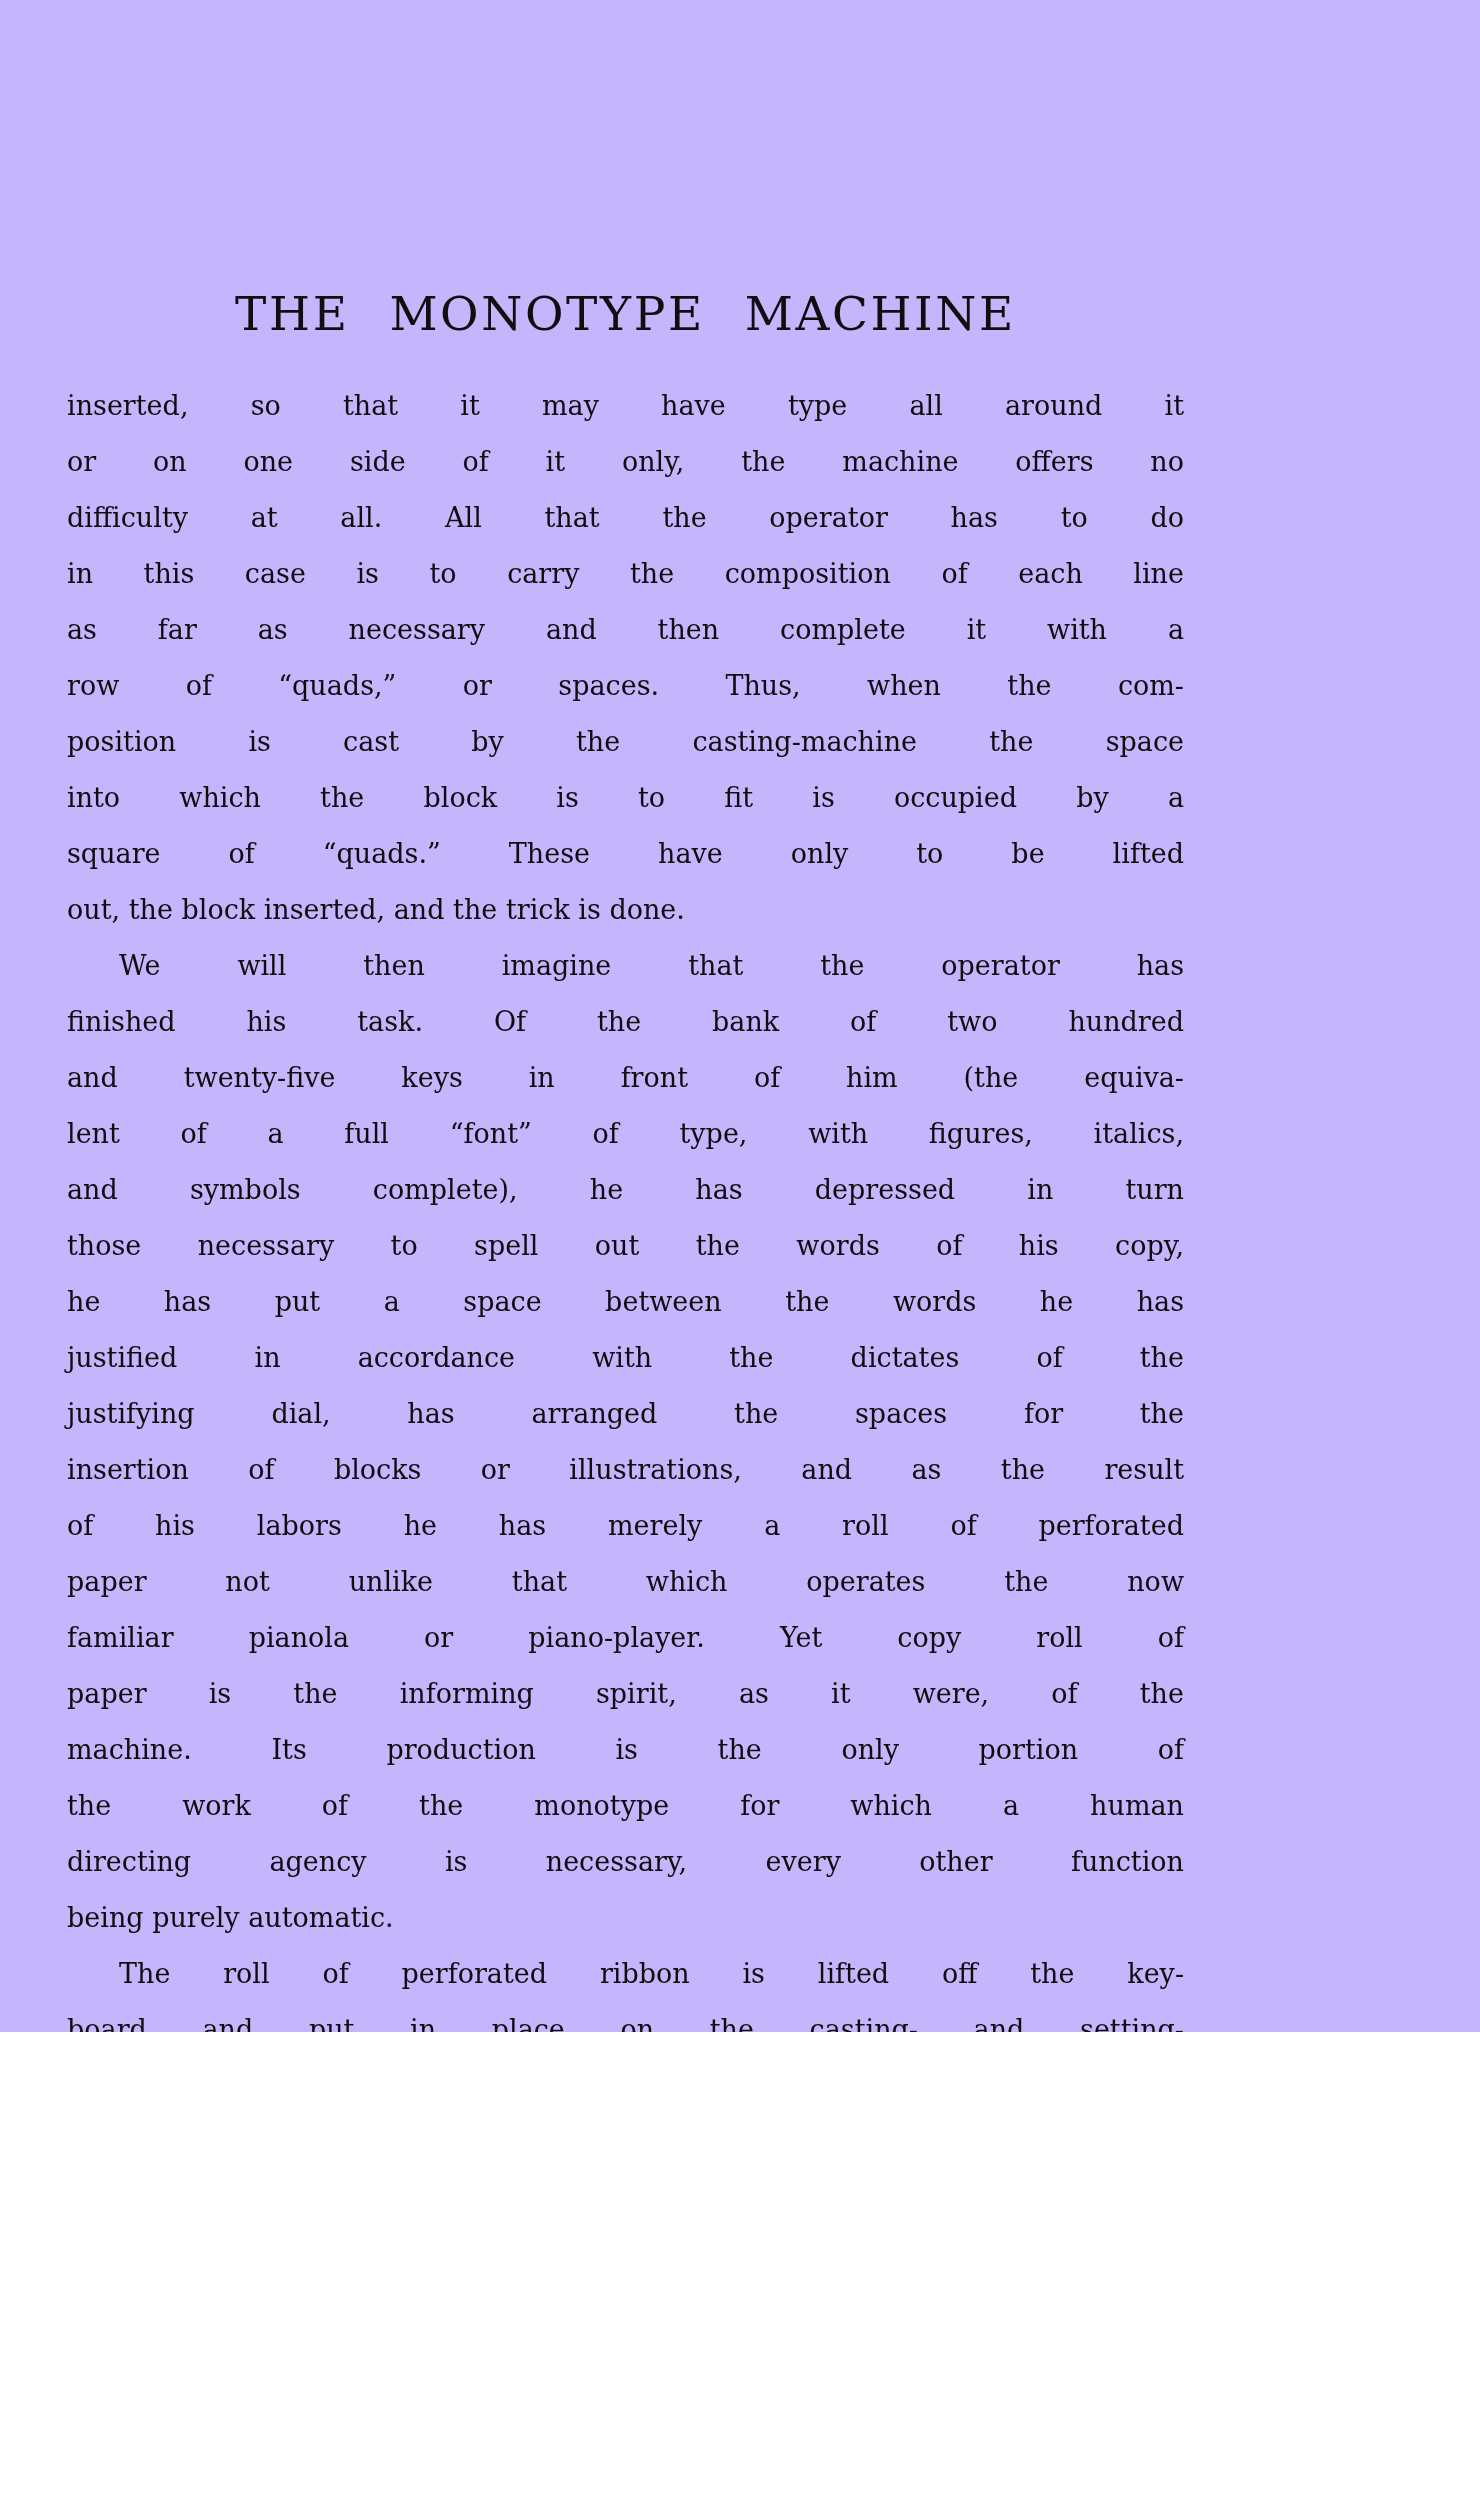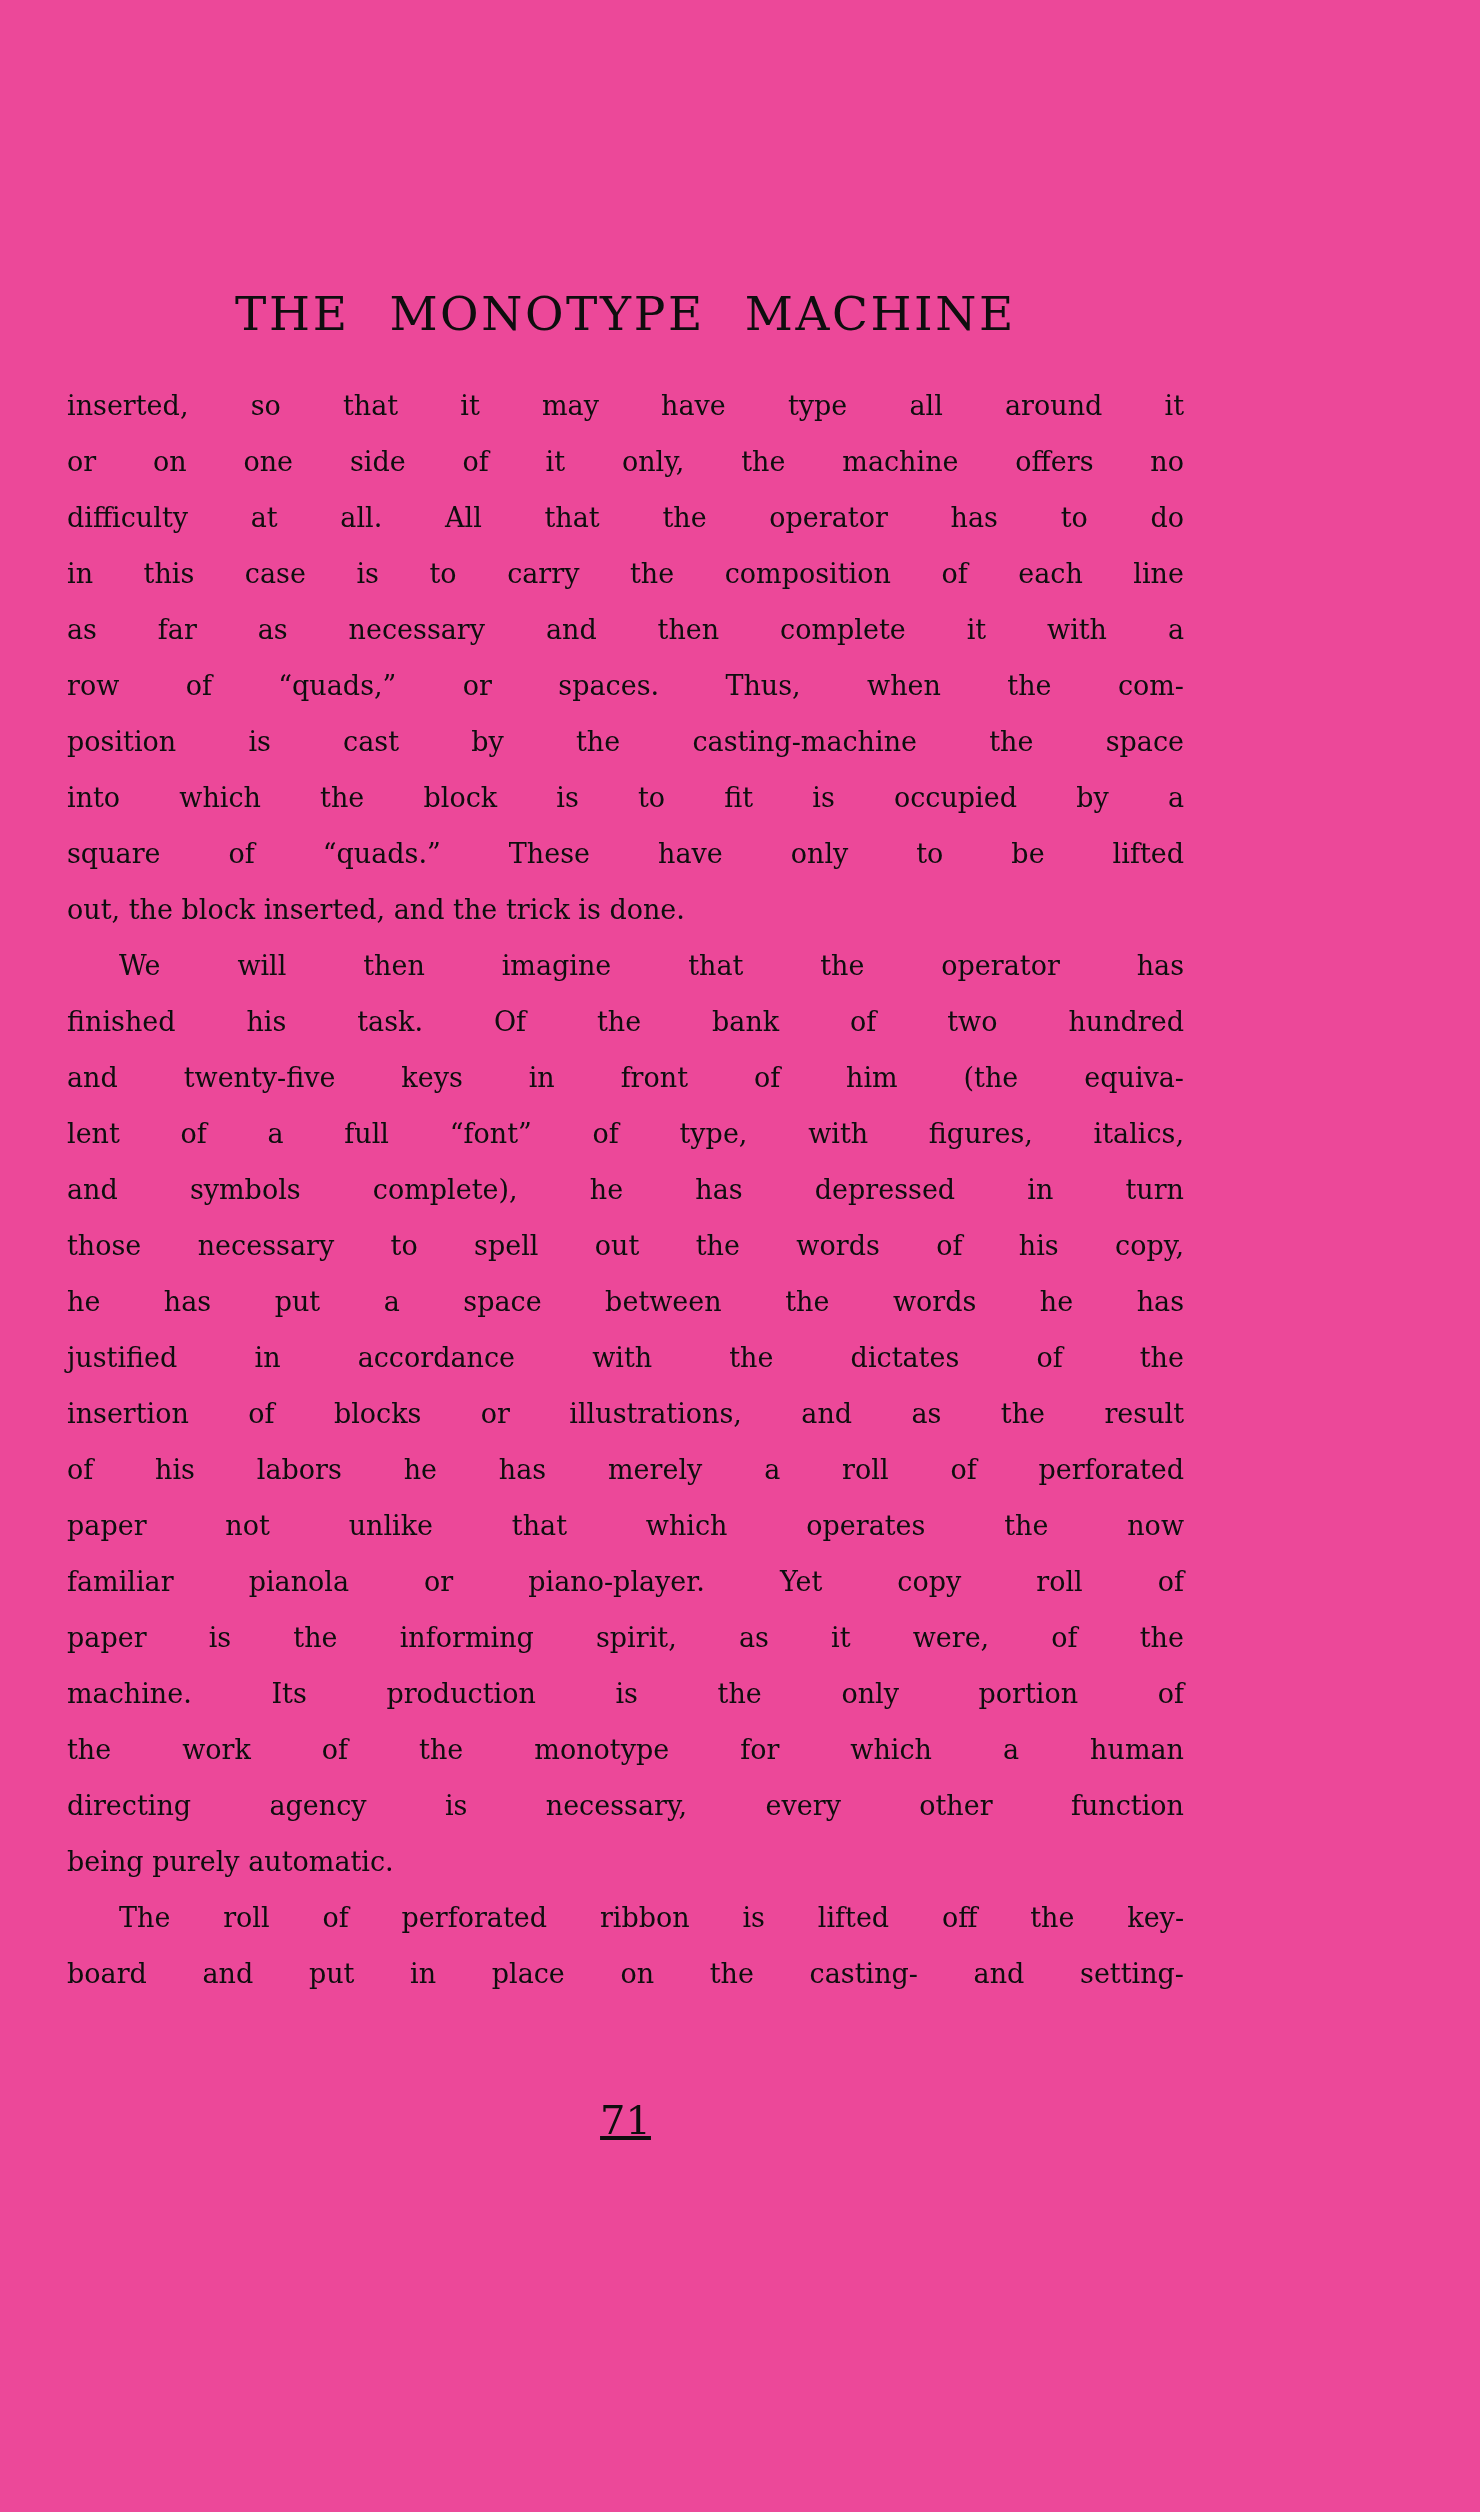--- a/index.html
+++ b/index.html
@@ -3,22 +3,22 @@
 <meta charset="utf-8">
 <style>
   html, body {
     margin: 0;
     padding: 0;
     background: #ffffff;
   }
   .canvas {
     position: relative;
     width: 1480px;
-    height: 2512px;
-    background: #ec4899;
+    height: 2032px;
+    background: #c4b5fd;
     overflow: hidden;
     font-family: "DejaVu Serif", "Liberation Serif", serif;
     color: #0e0e0e;
   }
   .page {
     position: absolute;
     left: 67px;
     top: 0;
     width: 1117px;
     height: 100%;
@@ -86,20 +86,21 @@
       <div class="line">square of “quads.”  These have only to be lifted</div>
       <div class="line end">out, the block inserted, and the trick is done.</div>
       <div class="line indent">We will then imagine that the operator has</div>
       <div class="line">finished his task.  Of the bank of two hundred</div>
       <div class="line">and twenty-five keys in front of him (the equiva-</div>
       <div class="line">lent of a full “font” of type, with figures, italics,</div>
       <div class="line">and symbols complete), he has depressed in turn</div>
       <div class="line">those necessary to spell out the words of his copy,</div>
       <div class="line">he has put a space between the words he has</div>
       <div class="line">justified in accordance with the dictates of the</div>
+      <div class="line">justifying dial, has arranged the spaces for the</div>
       <div class="line">insertion of blocks or illustrations, and as the result</div>
       <div class="line">of his labors he has merely a roll of perforated</div>
       <div class="line">paper not unlike that which operates the now</div>
       <div class="line">familiar pianola or piano-player.  Yet copy roll of</div>
       <div class="line">paper is the informing spirit, as it were, of the</div>
       <div class="line">machine.  Its production is the only portion of</div>
       <div class="line">the work of the monotype for which a human</div>
       <div class="line">directing agency is necessary, every other function</div>
       <div class="line end">being purely automatic.</div>
       <div class="line indent">The roll of perforated ribbon is lifted off the key-</div>

